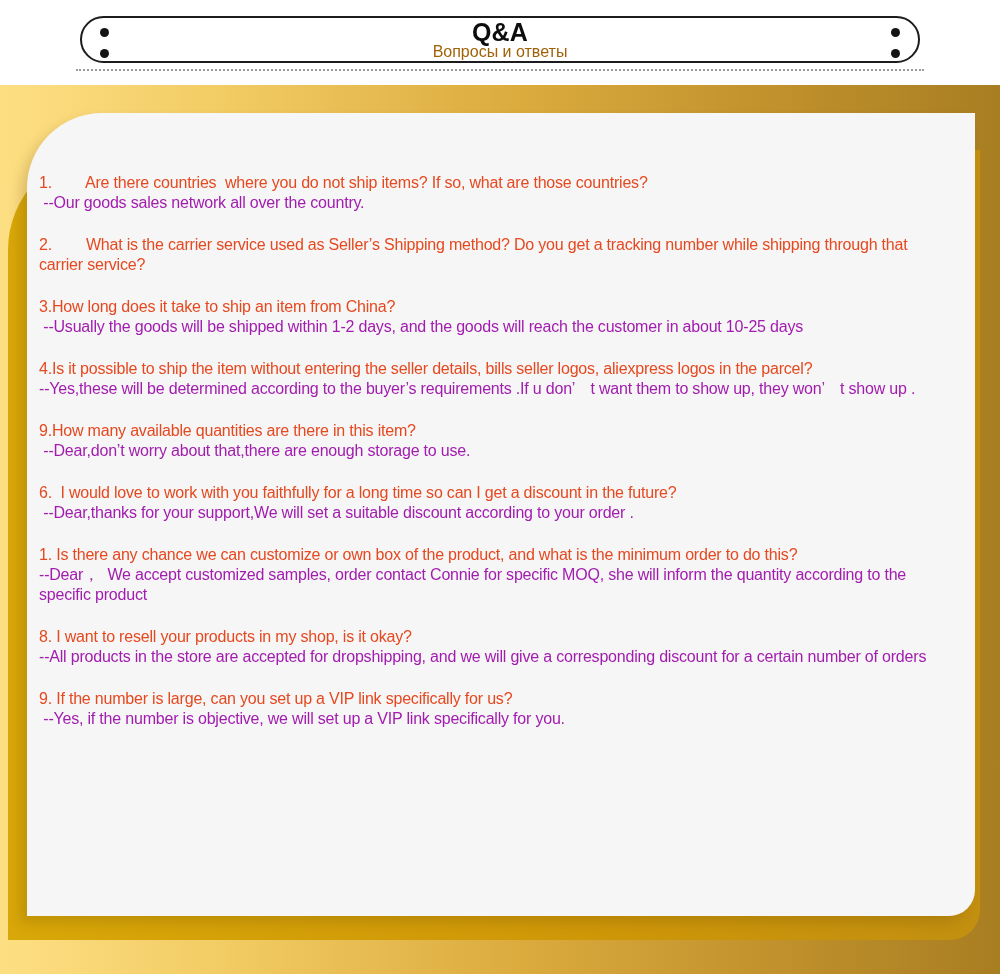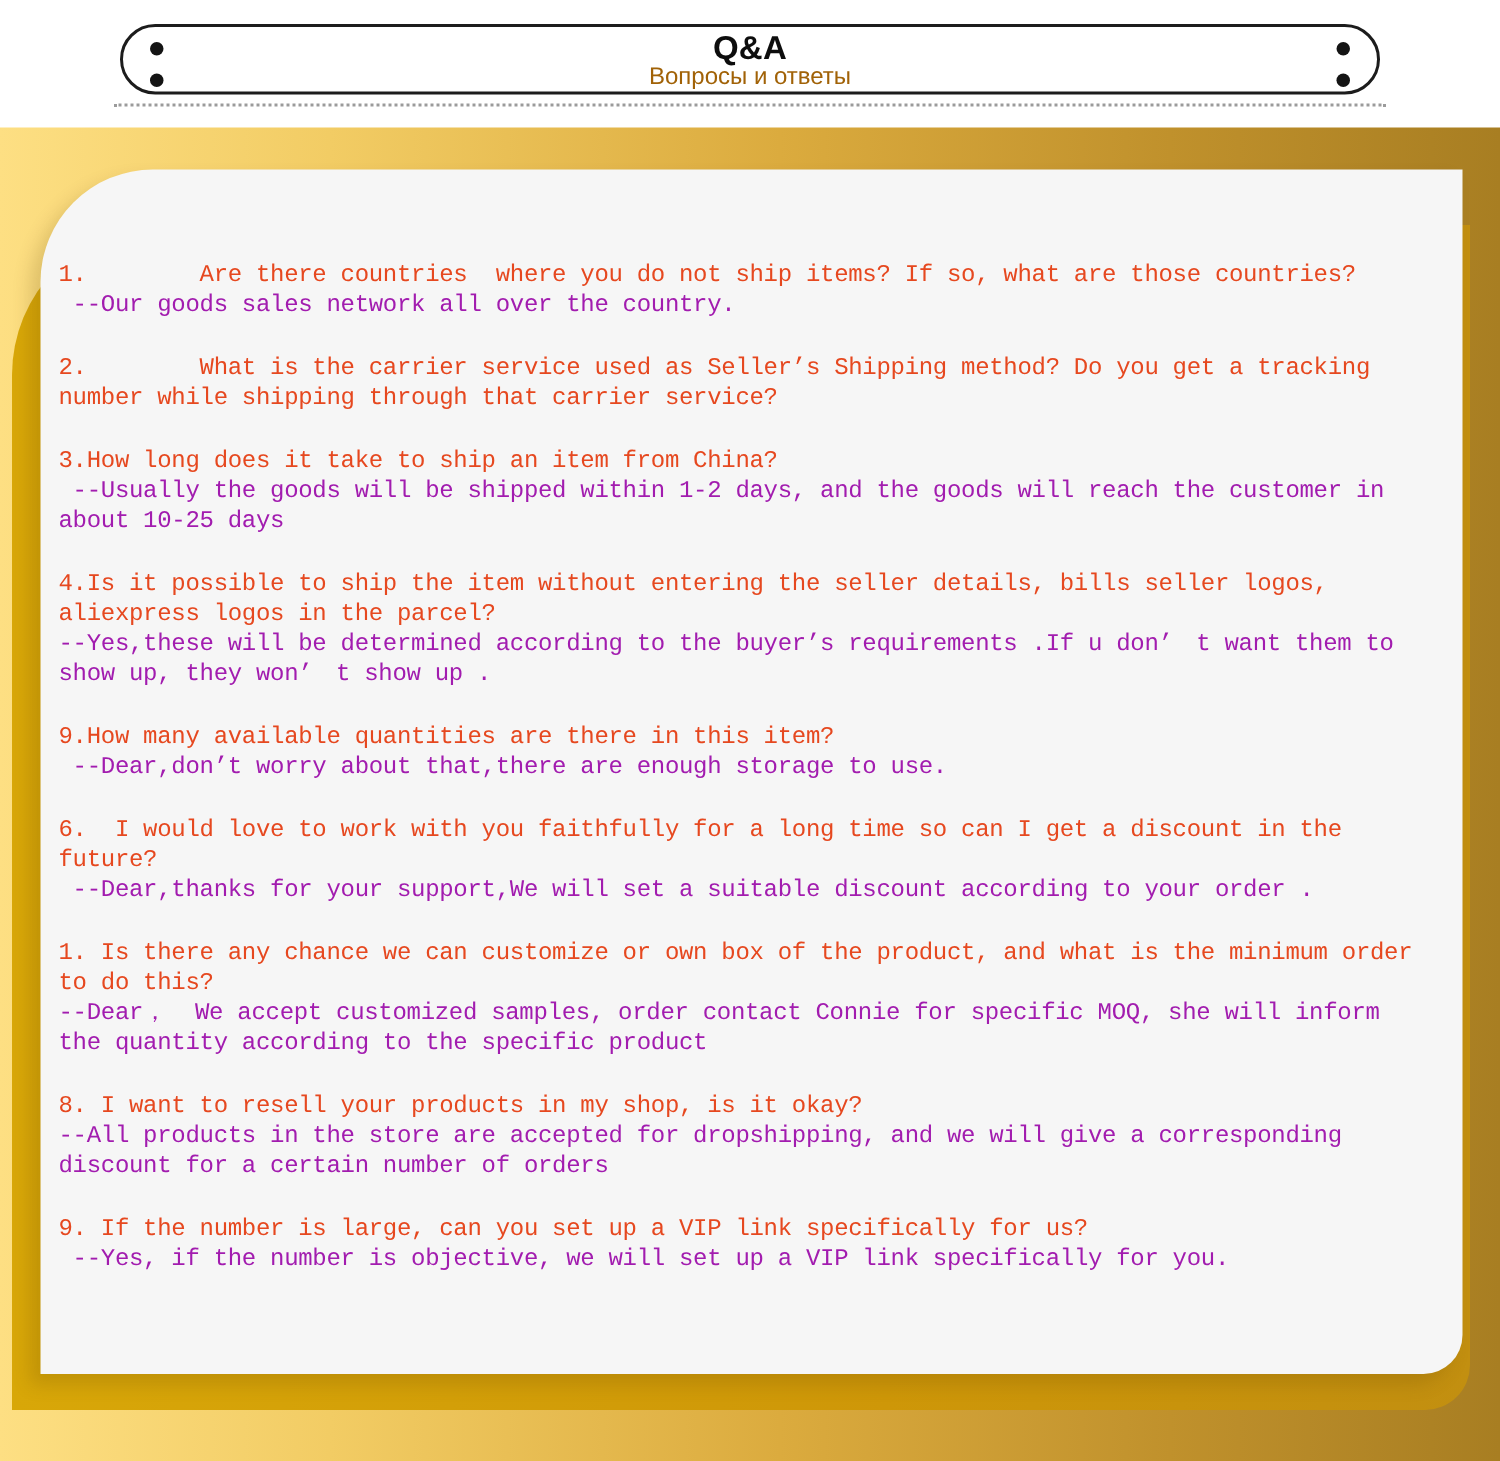--- a/index.html
+++ b/index.html
@@ -7,21 +7,21 @@
     position:relative;width:1000px;height:974px;background:#ffffff;
     overflow:hidden;font-family:"Liberation Sans",sans-serif;
   }
   
   .top-band{position:absolute;left:0;top:0;width:1000px;height:85px;background:#ffffff;}
   .pill{
     position:absolute;left:80px;top:16px;width:840px;height:47px;
     background:#ffffff;border:2px solid #1c1c1c;border-radius:26px;
     box-sizing:border-box;display:flex;flex-direction:column;align-items:center;justify-content:center;
   }
-  .pill-title{font-size:22px;font-weight:bold;color:#0d0d0d;line-height:24px;letter-spacing:0.2px;}
+  .pill-title{font-size:25px;font-weight:bold;color:#0d0d0d;line-height:24px;letter-spacing:0.2px;}
   .pill-subtitle{font-size:16px;color:#a16207;line-height:14px;margin-top:1px;}
   .dot{position:absolute;width:9px;height:9px;border-radius:50%;background:#141414;}
   .dot.lt{left:18px;top:10px;}
   .dot.lb{left:18px;top:31px;}
   .dot.rt{right:18px;top:10px;}
   .dot.rb{right:18px;top:31px;}
   .dotted-line{position:absolute;left:76px;top:69px;width:848px;height:0;border-top:2px dotted #9b9b9b;}
   
   .gold-bg{
     position:absolute;left:0;top:85px;width:1000px;height:889px;
@@ -34,21 +34,21 @@
     border-radius:100px 0 30px 0;
   }
   
   .card{
     position:absolute;left:27px;top:113px;width:948px;height:803px;
     background:#F6F6F6;border-radius:75px 0 26px 0;
     box-sizing:border-box;padding:60px 30px 0 12px;
     box-shadow:-7px 7px 12px rgba(90,60,0,0.18);
   }
   .qa-list{width:906px;}
-  .qa-item{margin-bottom:22px;font-family:Liberation Mono, monospace;}
+  .qa-item{margin-bottom:22px;}
   .qa-q,.qa-a{
     font-size:16px;line-height:20px;letter-spacing:-0.2px;
     white-space:pre-wrap;word-wrap:break-word;
   }
   .qa-q{color:#E6481F;}
   .qa-a{color:#a21caf;}
 </style>
 </head>
 <body>
 

